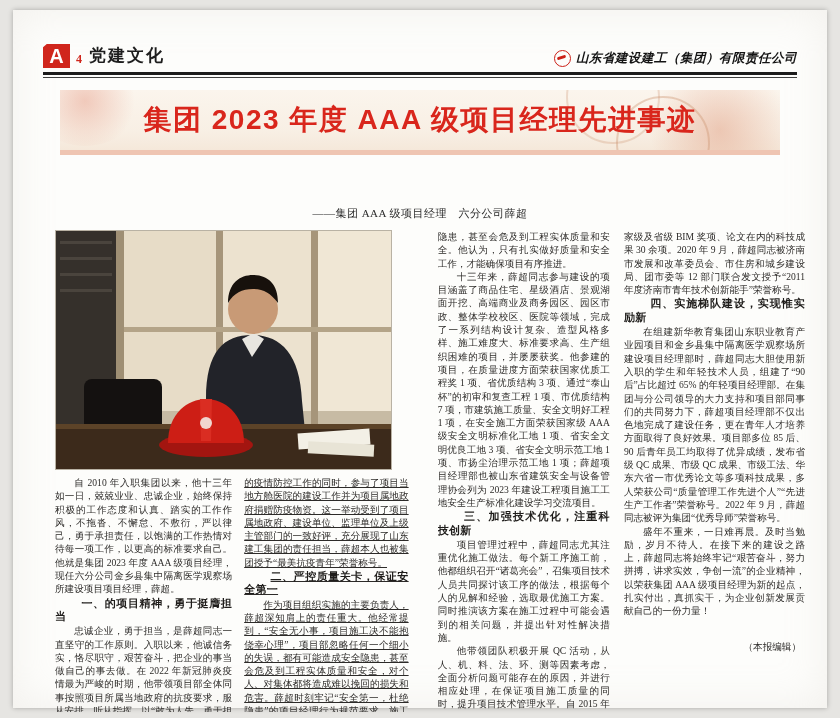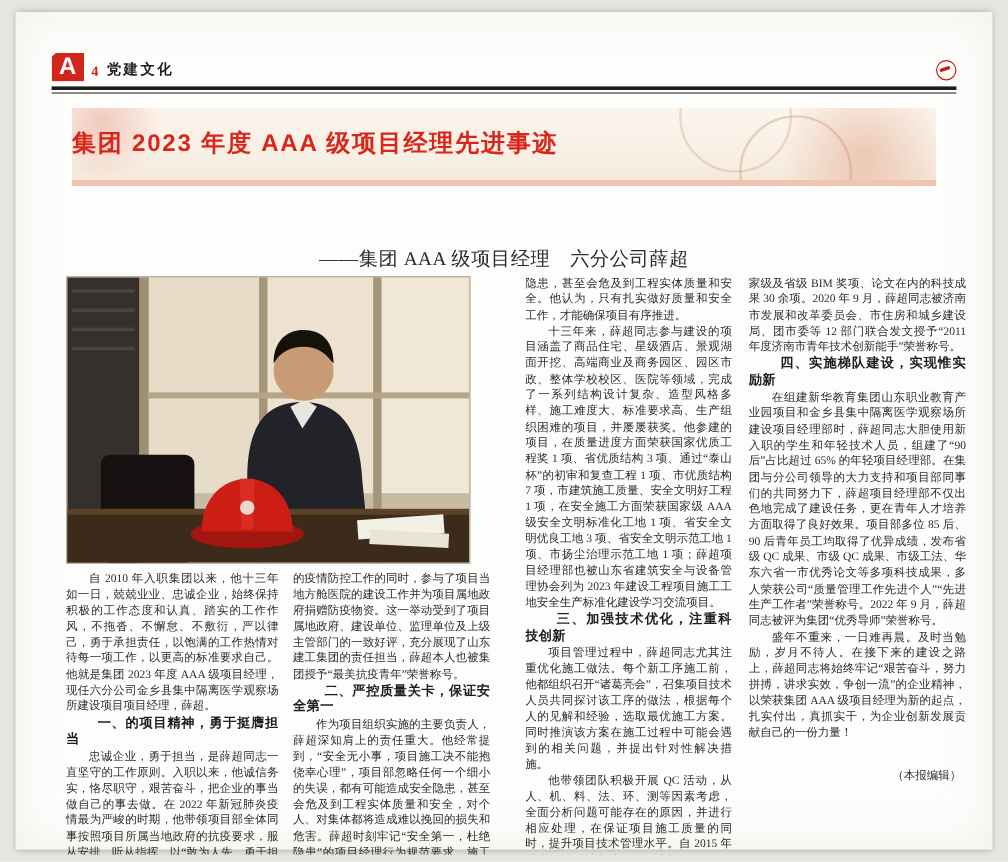--- a/index.html
+++ b/index.html
@@ -19,21 +19,21 @@
     display:flex;align-items:flex-end;justify-content:space-between;
   }
   .mast-left{display:flex;align-items:flex-end;gap:4px;}
   .edition-logo{
     width:27px;height:24px;background:#d0261c;position:relative;
     color:#fff;font-family:"Liberation Sans",sans-serif;font-weight:bold;
     font-size:20px;line-height:24px;text-align:center;
     clip-path:polygon(0 14%,14% 0,100% 0,100% 100%,0 100%);
   }
   .edition-num{color:#d0261c;font-size:12px;font-weight:bold;padding:0 3px 1px 2px;}
-  .section-name{font-size:12px;font-weight:bold;color:#1d1d1d;letter-spacing:2px;padding-bottom:1px;}
+  .section-name{font-size:17px;font-weight:bold;color:#1d1d1d;letter-spacing:2px;padding-bottom:1px;}
   .mast-right{display:flex;align-items:center;gap:5px;padding-bottom:1px;}
   .company-logo{
     width:15px;height:15px;border:1.6px solid #cc2017;border-radius:50%;
     position:relative;flex:0 0 auto;
   }
   .company-logo::before{
     content:"";position:absolute;left:2px;top:5px;width:9px;height:3px;
     background:#cc2017;border-radius:2px;transform:rotate(-18deg);
   }
   .company-name{
@@ -48,42 +48,42 @@
     background:linear-gradient(180deg,#fbf5ed 0%,#f8efe4 70%,#f5e8da 100%);
     border-bottom:5px solid #efc5b2;
     overflow:hidden;
   }
   .banner .blob{position:absolute;border-radius:50%;pointer-events:none;}
   .banner .b1{left:-30px;top:-34px;width:110px;height:90px;background:radial-gradient(circle,rgba(231,160,140,.5),rgba(231,160,140,0) 70%);}
   .banner .b2{right:-20px;top:-20px;width:160px;height:120px;background:radial-gradient(circle,rgba(222,150,120,.45),rgba(222,150,120,0) 70%);}
   .banner .b3{right:70px;top:6px;width:90px;height:90px;border:2px solid rgba(205,150,115,.4);}
   .banner .b4{right:120px;top:-40px;width:90px;height:90px;border:2px solid rgba(205,150,115,.3);}
   .banner-title{
-    position:relative;z-index:2;line-height:60px;
-    font-size:20px;font-weight:bold;color:#d9261c;letter-spacing:1.5px;
+    position:relative;z-index:2;text-align:center;line-height:60px;
+    font-size:28px;font-weight:bold;color:#d9261c;letter-spacing:1.5px;
     font-family:"Liberation Sans","DejaVu Sans",sans-serif;
   }
   
   .headline{
     position:absolute;left:0;right:0;top:158px;text-align:center;
     font-size:28px;font-weight:bold;color:#2e7cc0;letter-spacing:2px;
     font-family:"Liberation Sans","DejaVu Sans",sans-serif;
   }
   .subhead{
     position:absolute;left:0;right:0;top:196px;text-align:center;
-    font-size:16px;color:#2b2b2b;letter-spacing:.5px;
+    font-size:11px;color:#2b2b2b;letter-spacing:.5px;
   }
   
   .body-region{
     position:absolute;left:42px;top:220px;width:750px;height:482px;
   }
   .cols{display:flex;height:100%;}
   .col{color:#2d2b29;font-size:9.6px;line-height:13.3px;text-align:justify;overflow:hidden;}
   .col-1{width:181px;margin-right:12px;padding-top:246px;}
-  .col-2{width:168px;margin-right:29px;padding-top:246px;}
+  .col-2{width:168px;margin-right:29px;padding-top:246px;text-decoration:underline;}
   .col-3{width:176px;margin-right:14px;}
   .col-4{width:185px;}
   .col p{margin:0;}
   .p-first{text-indent:2em;}
   .p-cont{text-indent:0;}
   .col h4{
     margin:1px 0;font-size:11px;font-weight:bold;color:#1f1d1b;
     text-indent:2.4em;letter-spacing:.3px;
   }
   .editor-sign{text-align:right;margin-top:22px !important;padding-right:4px;}
@@ -100,20 +100,21 @@
 <div class="page">
 
   <div class="masthead">
     <div class="mast-left">
       <div class="edition-logo">A</div>
       <div class="edition-num">4</div>
       <div class="section-name">党建文化</div>
     </div>
     <div class="mast-right">
       <div class="company-logo"></div>
+      <div class="company-name">山东省建设建工（集团）有限责任公司</div>
     </div>
   </div>
   <div class="mast-rule">
     <div class="r1"></div>
       <div class="r2"></div>
   </div>
 
   <div class="banner">
     <div class="blob b1"></div>
     <div class="blob b2"></div>

